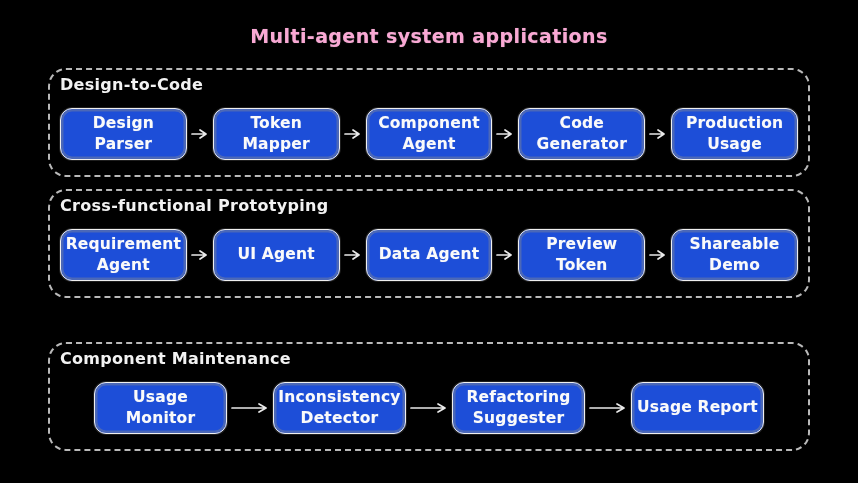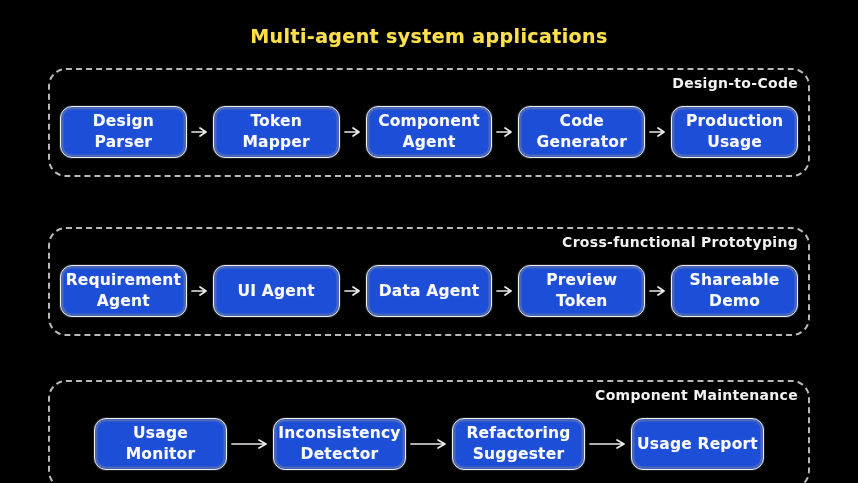--- a/index.html
+++ b/index.html
@@ -16,40 +16,40 @@
     font-family: "DejaVu Sans", "Liberation Sans", sans-serif;
     color: #f5f5f5;
   }
   .title {
     margin: 0;
     padding-top: 25px;
     text-align: center;
     font-size: 19px;
     font-weight: bold;
     letter-spacing: 0.4px;
-    color: #fde047;
+    color: #f9a8d4;
     text-shadow: 0 0 1px rgba(255,255,255,0.35);
   }
   .group {
     box-sizing: border-box;
     width: 762px;
     height: 109px;
     margin: 0 auto;
     border: 2.6px dashed #b9b9b9;
     border-radius: 18px;
     display: flex;
     flex-direction: column;
     padding: 5px 10px 12px 10px;
   }
   .group-1 { margin-top: 21px; }
-  .group-2 { margin-top: 50px; }
+  .group-2 { margin-top: 12px; }
   .group-3 { margin-top: 44px; }
   .group-title {
-    text-align: right;
-    font-size: 14px;
+    text-align: left;
+    font-size: 16px;
     font-weight: bold;
     letter-spacing: 0.3px;
     color: #f2f2f2;
     flex: 0 0 auto;
   }
   .row {
     flex: 1;
     display: flex;
     align-items: center;
     margin-top: 10px;

